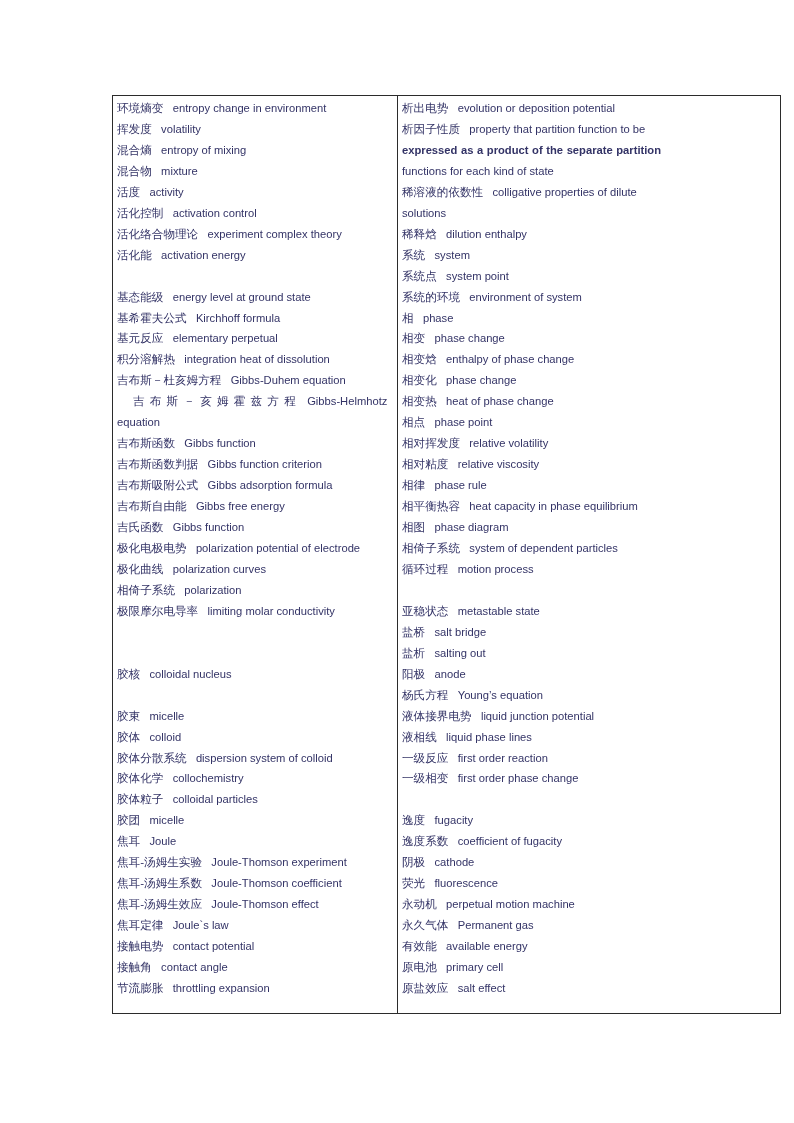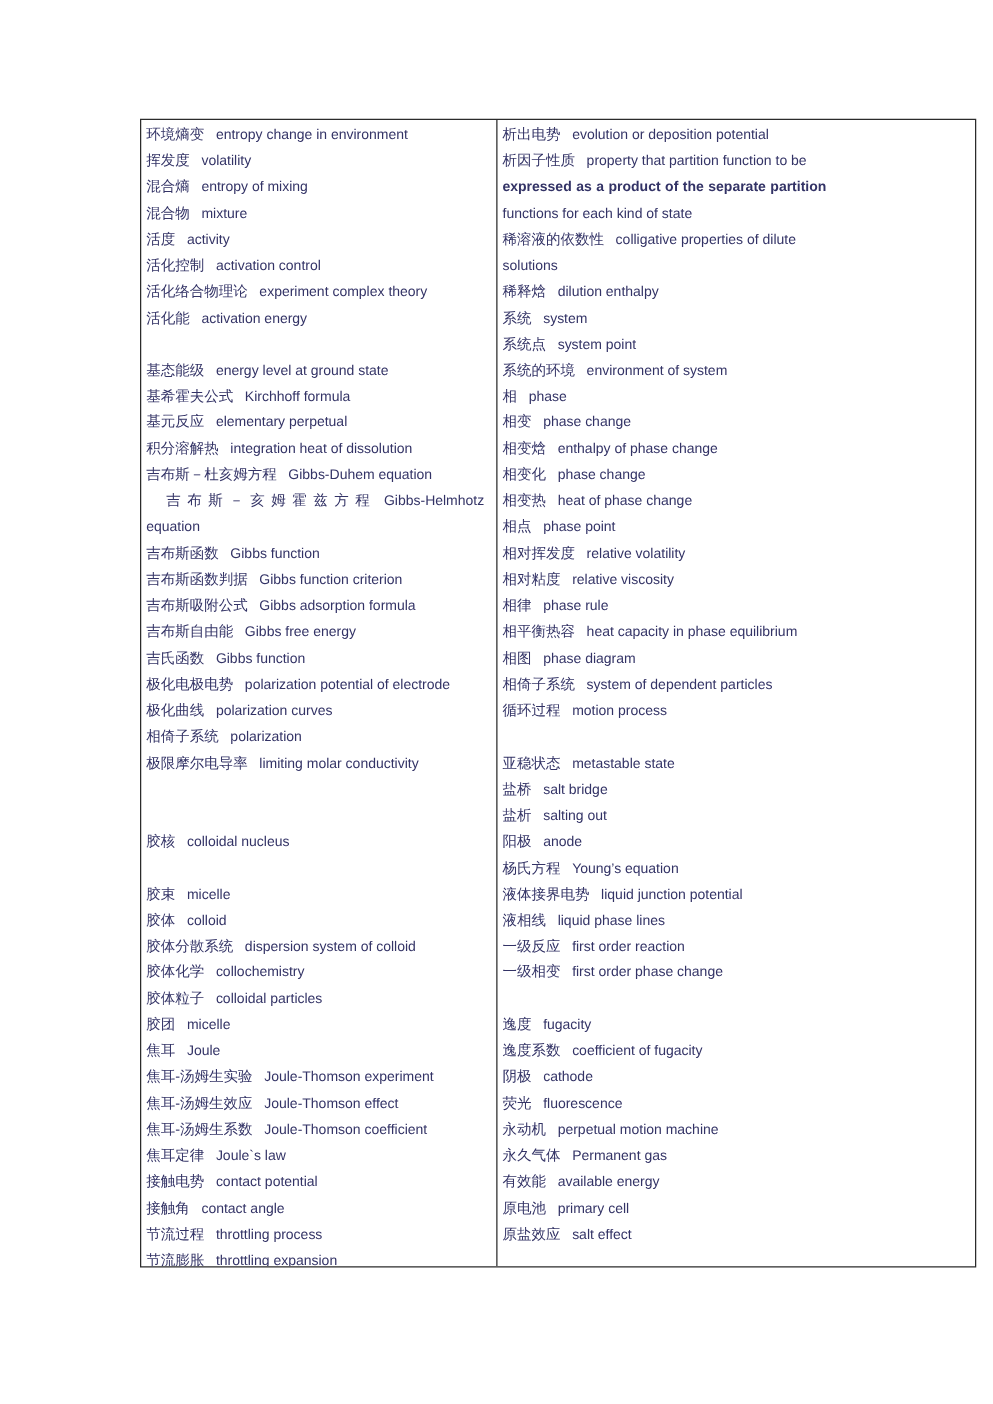--- a/index.html
+++ b/index.html
@@ -127,26 +127,25 @@
         <div class="entry"><span class="cjk">胶核</span><span>&nbsp;&nbsp;&nbsp;</span><span class="en">colloidal nucleus</span></div>
         <span class="gap"></span>
         <div class="entry"><span class="cjk">胶束</span><span>&nbsp;&nbsp;&nbsp;</span><span class="en">micelle</span></div>
         <div class="entry"><span class="cjk">胶体</span><span>&nbsp;&nbsp;&nbsp;</span><span class="en">colloid</span></div>
         <div class="entry"><span class="cjk">胶体分散系统</span><span>&nbsp;&nbsp;&nbsp;</span><span class="en">dispersion system of colloid</span></div>
         <div class="entry"><span class="cjk">胶体化学</span><span>&nbsp;&nbsp;&nbsp;</span><span class="en">collochemistry</span></div>
         <div class="entry"><span class="cjk">胶体粒子</span><span>&nbsp;&nbsp;&nbsp;</span><span class="en">colloidal particles</span></div>
         <div class="entry"><span class="cjk">胶团</span><span>&nbsp;&nbsp;&nbsp;</span><span class="en">micelle</span></div>
         <div class="entry"><span class="cjk">焦耳</span><span>&nbsp;&nbsp;&nbsp;</span><span class="en">Joule</span></div>
         <div class="entry"><span class="cjk">焦耳-汤姆生实验</span><span>&nbsp;&nbsp;&nbsp;</span><span class="en">Joule-Thomson experiment</span></div>
+        <div class="entry"><span class="cjk">焦耳-汤姆生系数</span><span>&nbsp;&nbsp;&nbsp;</span><span class="en">Joule-Thomson coefficient</span></div>
         <div class="entry"><span class="cjk">焦耳-汤姆生效应</span><span>&nbsp;&nbsp;&nbsp;</span><span class="en">Joule-Thomson effect</span></div>
-        <div class="entry"><span class="cjk">焦耳-汤姆生系数</span><span>&nbsp;&nbsp;&nbsp;</span><span class="en">Joule-Thomson coefficient</span></div>
         <div class="entry"><span class="cjk">焦耳定律</span><span>&nbsp;&nbsp;&nbsp;</span><span class="en">Joule`s law</span></div>
         <div class="entry"><span class="cjk">接触电势</span><span>&nbsp;&nbsp;&nbsp;</span><span class="en">contact potential</span></div>
         <div class="entry"><span class="cjk">接触角</span><span>&nbsp;&nbsp;&nbsp;</span><span class="en">contact angle</span></div>
-        <div class="entry"><span class="cjk">节流过程</span><span>&nbsp;&nbsp;&nbsp;</span><span class="en">throttling process</span></div>
         <div class="entry"><span class="cjk">节流膨胀</span><span>&nbsp;&nbsp;&nbsp;</span><span class="en">throttling expansion</span></div>
       </div>
 
     <div class="glossary-col col-right">
         <div class="entry"><span class="cjk">析出电势</span><span>&nbsp;&nbsp;&nbsp;</span><span class="en">evolution or deposition potential</span></div>
         <div class="entry"><span class="cjk">析因子性质</span><span>&nbsp;&nbsp;&nbsp;</span><span class="en">property that partition function to be</span></div>
         <div class="entry wrap"><span class="en">expressed as a product of the separate partition</span></div>
         <div class="entry"><span class="en">functions for each kind of state</span></div>
         <div class="entry"><span class="cjk">稀溶液的依数性</span><span>&nbsp;&nbsp;&nbsp;</span><span class="en">colligative properties of dilute</span></div>
         <div class="entry"><span class="en">solutions</span></div>

